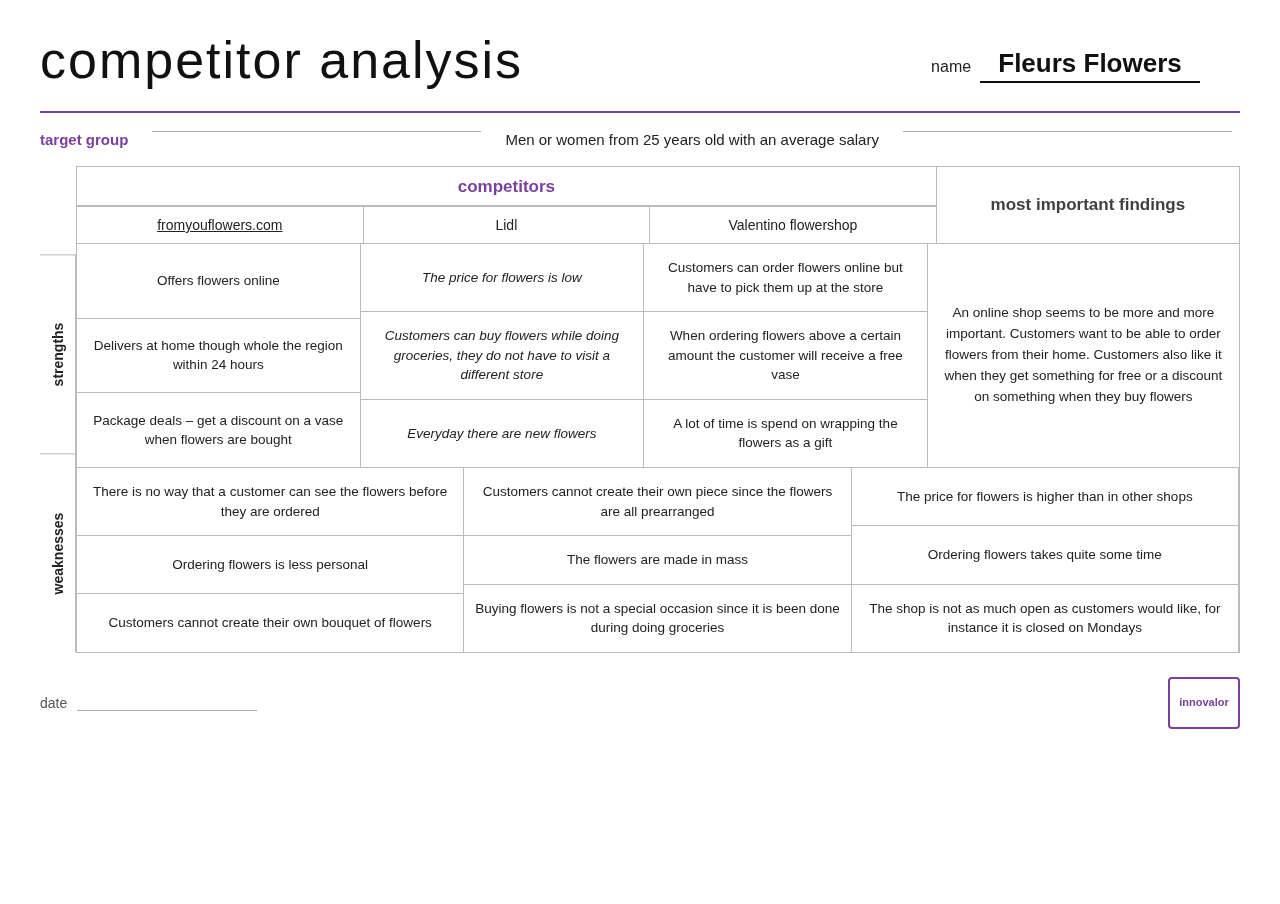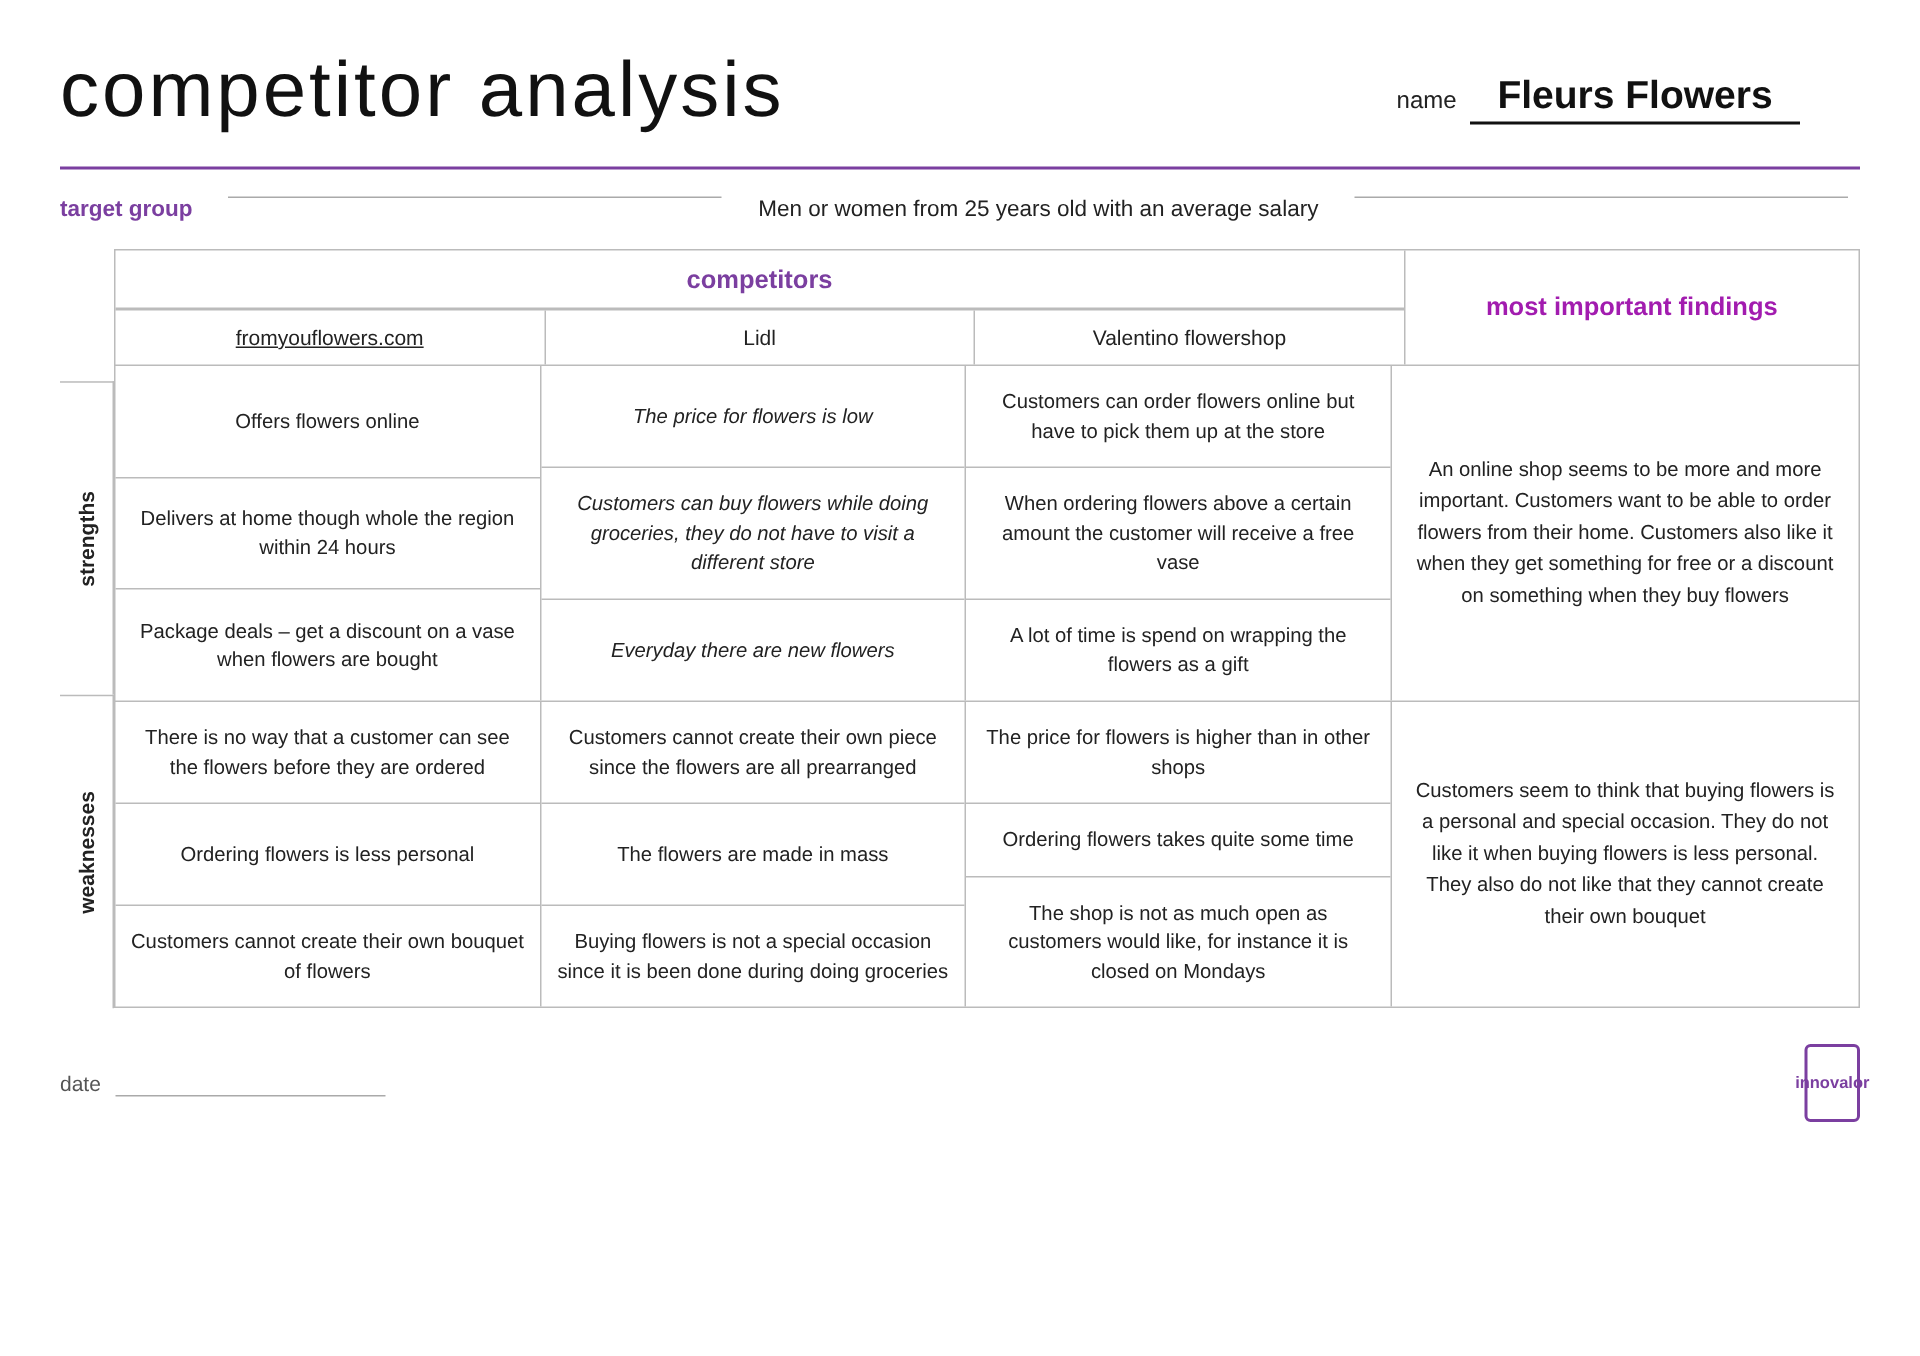--- a/index.html
+++ b/index.html
@@ -85,21 +85,21 @@
       border-right: 1.5px solid #bbb;
     }
     .competitor-name:last-child {
       border-right: none;
     }
     .findings-header {
       flex: 1;
       display: flex;
       align-items: center;
       justify-content: center;
-      color: #a21caf;
+      color: #404040;
       font-size: 17px;
       font-weight: 600;
       padding: 10px 8px;
       text-align: center;
     }
     .vertical-label {
       writing-mode: vertical-rl;
       transform: rotate(180deg);
       font-size: 14px;
       font-weight: 600;
@@ -154,21 +154,21 @@
     }
     .date-line {
       width: 180px;
       border-bottom: 1.5px solid #aaa;
       display: inline-block;
     }
     .logo-area {
       display: flex;
       align-items: center;
       justify-content: center;
-      width: 37px;
+      width: 72px;
       height: 52px;
       border: 2px solid #7b3fa0;
       border-radius: 4px;
       font-size: 11px;
       color: #7b3fa0;
       font-weight: 700;
       text-align: center;
       line-height: 1.2;
     }
     .underline {
@@ -265,21 +265,20 @@
           <div class="data-cell">Buying flowers is not a special occasion since it is been done during doing groceries</div>
         </div>
 
         <div style="flex:1; display:flex; flex-direction:column;">
           <div class="data-cell">The price for flowers is higher than in other shops</div>
           <div class="data-cell">Ordering flowers takes quite some time</div>
           <div class="data-cell">The shop is not as much open as customers would like, for instance it is closed on Mondays</div>
         </div>
       </div>
 
-      <div class="findings-cell">Customers seem to think that buying flowers is a personal and special occasion. They do not like it when buying flowers is less personal. They also do not like that they cannot create their own bouquet</div>
     </div>
 
   </div>
 </div>
 
 <div class="footer">
   <div class="date-area">
     <span>date</span>
     <span class="date-line">&nbsp;</span>
   </div>

